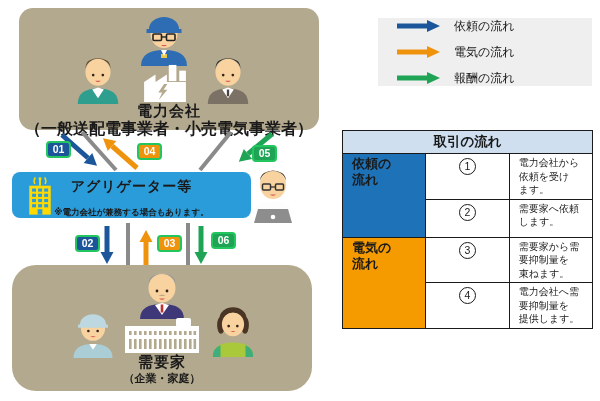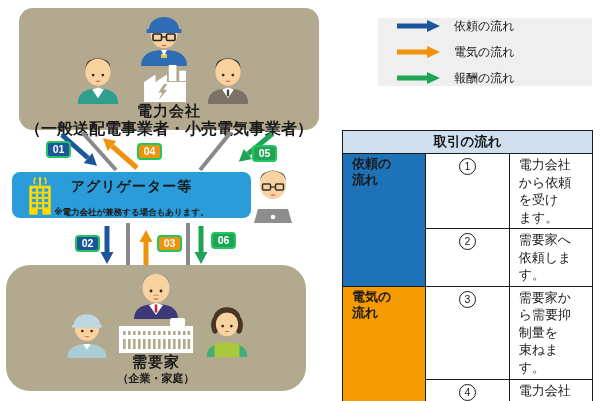--- a/index.html
+++ b/index.html
@@ -35,21 +35,21 @@
   
   table.flow{border-collapse:collapse;table-layout:fixed;width:251px;}
   table.flow td{border:1.5px solid #1a1a1a;vertical-align:top;padding:2px 9px;box-sizing:border-box;}
   td.hdr{background:#cfdff0;text-align:center;font-weight:bold;font-size:13.5px;height:20px;
          vertical-align:middle;padding:1px;}
   td.lbl{width:52px;font-weight:bold;font-size:13px;white-space:pre-line;line-height:1.25;
          padding-top:4px;padding-left:5px;}
   td.lbl.blue{background:#1e73b8;}
   td.lbl.orange{background:#f59b00;}
   td.num{width:29px;height:38px;text-align:center;padding-top:5px;}
-  td.desc{font-size:13px;line-height:1.35;white-space:pre-line;padding:4px 5px;margin-top:24px;}
+  td.desc{font-size:10px;line-height:1.35;white-space:pre-line;padding:4px 5px;margin-top:24px;}
   .circ{display:inline-block;width:15px;height:15px;border:1.2px solid #1a1a1a;border-radius:50%;
         font-size:10.5px;line-height:15px;text-align:center;font-weight:normal;}
 </style>
 </head>
 <body>
 
 <div class="canvas">
 
   <div class="abs box-beige" style="left:10px;top:8px;width:300px;height:122px;margin-left:9px;">
 
@@ -168,21 +168,21 @@
     </g>
     <g>
       <line x1="201" y1="4" x2="201" y2="30" stroke="#1fa355" stroke-width="5"></line>
       <path d="M0,-6.5 L12,0 L0,6.5 Z" fill="#1fa355" transform="translate(201,30) rotate(90)"></path>
     </g>
   </svg>
   <div class="badge b-blue" style="left:75px;top:235px;">02</div>
   <div class="badge b-orange" style="left:157px;top:235px;">03</div>
   <div class="badge b-green" style="left:211px;top:232px;">06</div>
 
-  <div class="abs box-beige big-round" style="left:6px;top:265px;width:300px;height:126px;">
+  <div class="abs box-beige big-round" style="left:12px;top:265px;width:300px;height:126px;">
 
     <svg class="abs" style="left:119px;top:2px;" width="62" height="52" viewBox="0 0 60 52">
       <path d="M8,52 q0,-15 22,-15 q22,0 22,15 z" fill="#3e3878"></path>
       <path d="M23,38 L30,48 L37,38 L30,36 z" fill="#fff"></path>
       <rect x="28.7" y="37.5" width="2.6" height="8" fill="#c03030"></rect>
       <ellipse cx="30" cy="21" rx="13.5" ry="14.5" fill="#f8d3a0"></ellipse>
       <path d="M16.5,19 a13.5,12 0 0 1 27,0 q0,-8 -4,-10 q-9.5,-5 -19,0 q-4,2 -4,10 z" fill="#9a9a9a"></path>
       <circle cx="25" cy="24" r="1.4" fill="#33231a"></circle>
         <circle cx="35" cy="24" r="1.4" fill="#33231a"></circle>
       <path d="M26.5,28.5 q3.5,-1.6 7,0 z" fill="#8a7a6a"></path>

